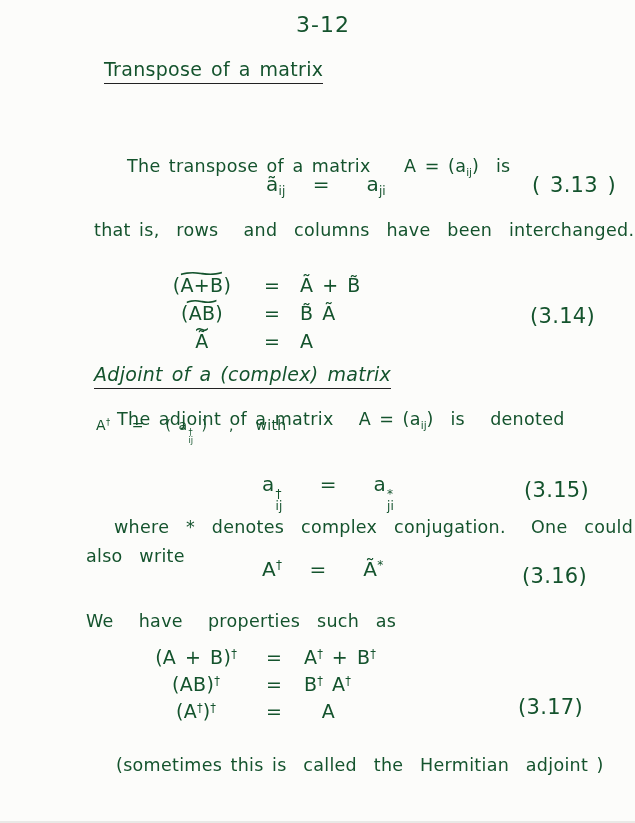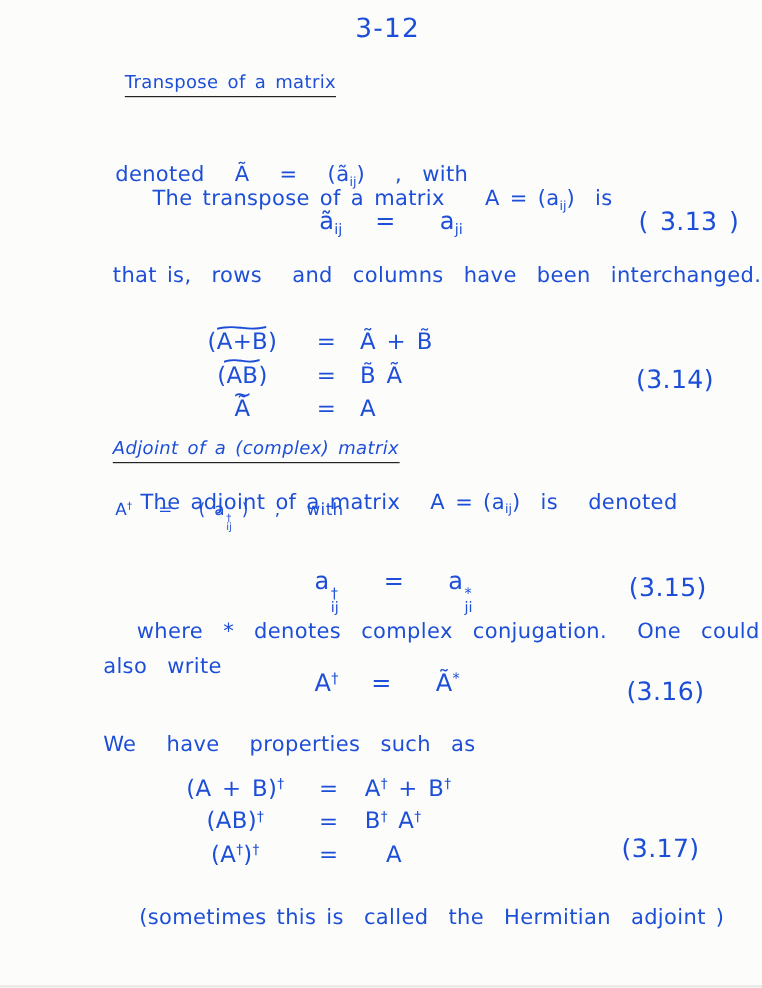--- a/index.html
+++ b/index.html
@@ -10,21 +10,21 @@
   }
   .sheet{
     position:relative;width:635px;height:823px;
     background:#fcfcfa;color:#1e1e1e;
     letter-spacing:.3px;word-spacing:2.5px;
   }
   .abs{position:absolute;}
   .line{white-space:pre-wrap;font-size:17.5px;line-height:1.35;}
   .pageno{font-size:22px;letter-spacing:1px;}
   .heading{
-    font-size:15px;font-weight:500;
+    font-size:19px;font-weight:500;
     border-bottom:1.7px solid #222;padding-bottom:3px;
     display:inline-block;white-space:pre;
   }
   .math{white-space:pre-wrap;font-size:20px;}
   .eqlabel{font-size:21px;white-space:pre;}
   sup{font-size:.6em;vertical-align:.55em;letter-spacing:0;}
   sub{font-size:.6em;vertical-align:-.35em;letter-spacing:0;}
   .ss{
     display:inline-flex;flex-direction:column;align-items:flex-start;
     font-size:.6em;line-height:1;vertical-align:-.55em;margin:0 1px;letter-spacing:0;
@@ -42,30 +42,29 @@
   .p314 .prop-eq{width:56px;}
   .p314 .proprow{margin-bottom:9px;}
   .p317 .prop-lhs{width:96px;}
   .p317 .prop-eq{width:60px;}
   .p317 .proprow{margin-bottom:8px;}
   .scan-edge{left:0;bottom:0;width:635px;height:2px;background:#e9e9e6;}
 </style>
 </head>
 <body>
 
-<div class="sheet" style="background: rgb(252, 252, 250); color: #1d4ed8;">
+<div class="sheet" style="background: rgb(252, 252, 250); color: #14532d;">
 
   <div class="abs pageno" style="left:296px;top:12px;">3-12</div>
 
   <div class="abs" style="left:104px;top:58px;">
     <span class="heading">Transpose of a matrix</span>
   </div>
 
   <div class="abs line" style="left:127px;top:124px;margin-top:31px;">The transpose of a matrix    A = (a<sub>ij</sub>)  is</div>
-  <div class="abs line" style="left:96px;top:135px;">denoted   Ã   =   (ã<sub>ij</sub>)   ,  with</div>
 
   <div class="abs math" style="left:266px;top:172px;">ã<sub>ij</sub>   =    a<sub>ji</sub></div>
   <div class="abs eqlabel" style="left:532px;top:173px;">( 3.13 )</div>
 
   <div class="abs line" style="left:94px;top:219px;">that is,  rows   and  columns  have  been  interchanged.</div>
 
   <div class="abs p314" style="left:160px;top:276px;">
     <div class="proprow">
       <span class="prop-lhs"><span class="wtilde"><span class="tl" style="transform: translateX(-50%) scaleX(3.44375);">~</span><span>(A+B)</span></span></span>
       <span class="prop-eq">=</span>

